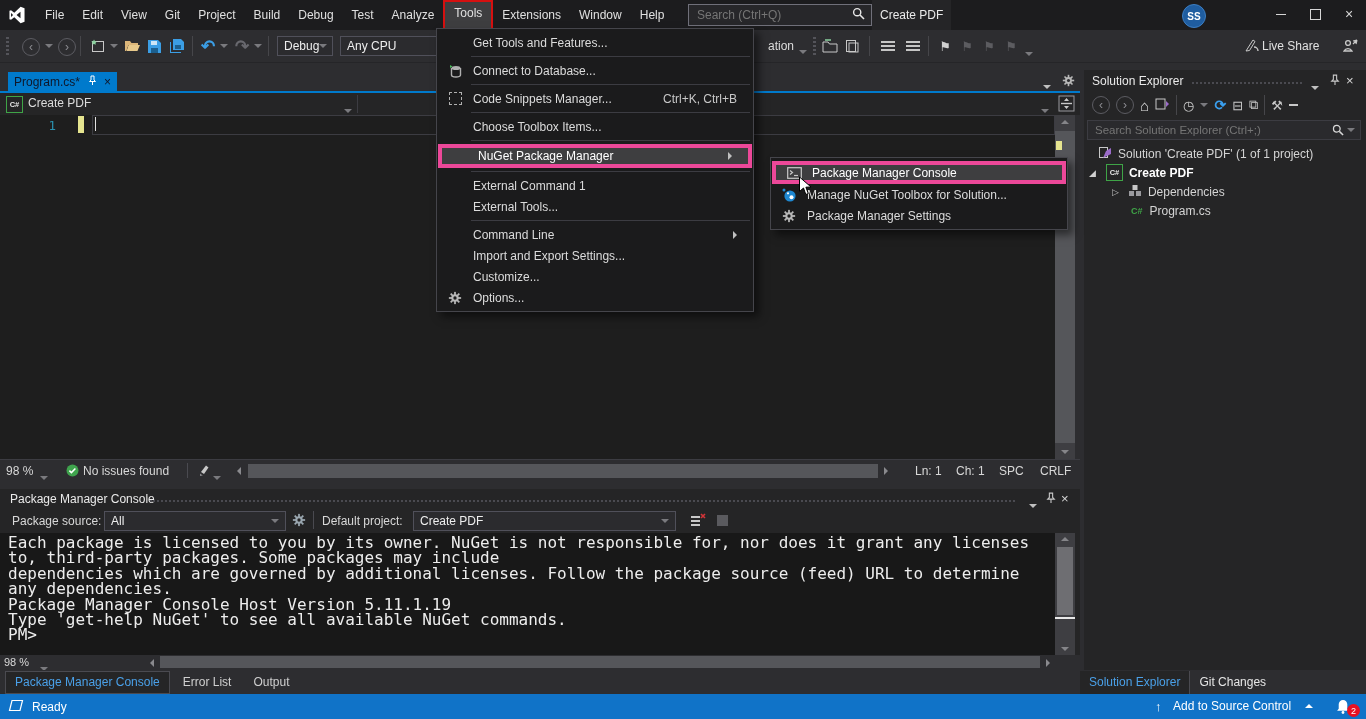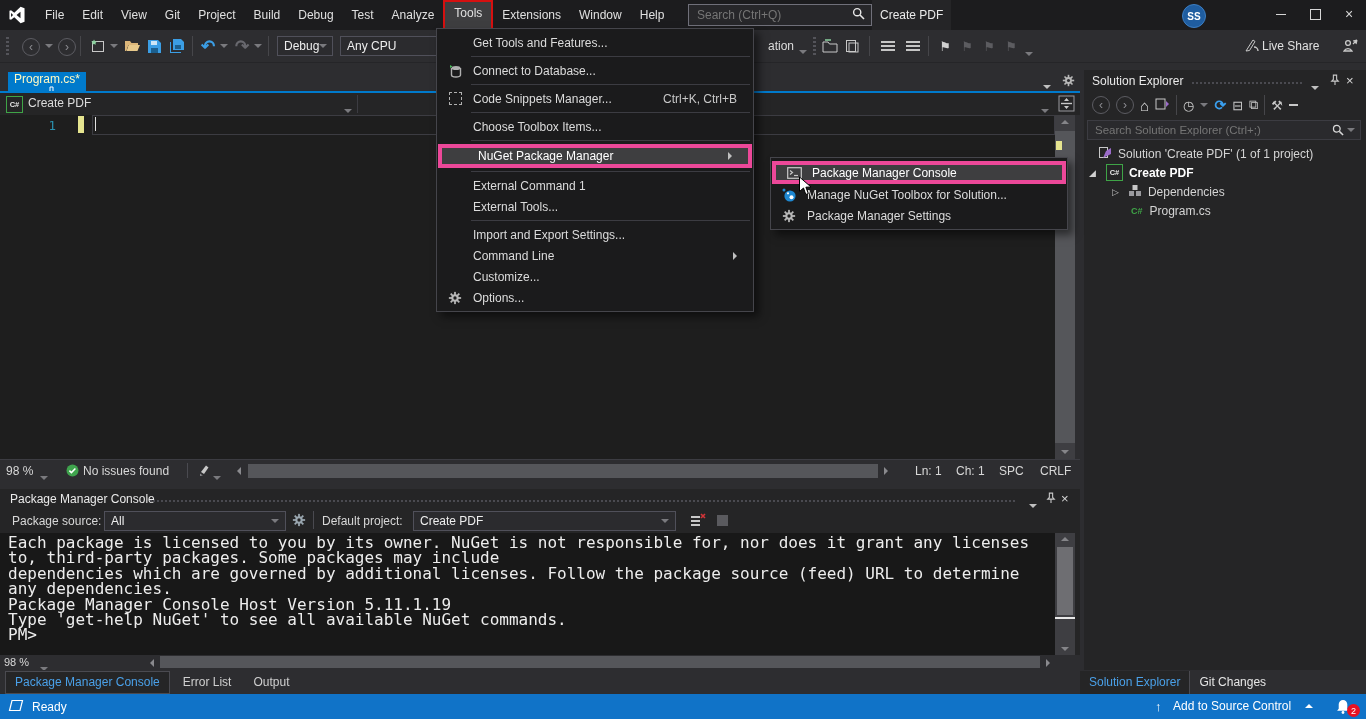--- a/index.html
+++ b/index.html
@@ -25,21 +25,21 @@
   .ti{position:absolute;top:0;height:32px;display:flex;align-items:center;justify-content:center;}
   .sepv{width:1px;height:20px;background:#46464a;}
   .combo{display:flex;align-items:center;justify-content:space-between;background:#2b2b2e;border:1px solid #50505a;color:#eeeeee;padding:0 6px;height:20px;box-sizing:border-box;}
   .circbtn{width:16px;height:16px;border-radius:50%;border:1px solid #5c5c62;color:#8d8d92;display:flex;align-items:center;justify-content:center;font-size:12px;line-height:1;}
   .menu{position:absolute;background:#1b1b1c;border:1px solid #45454b;box-shadow:5px 5px 8px rgba(0,0,0,.5);padding:3px 0;box-sizing:border-box;}
   .mrow{height:21px;display:flex;align-items:center;color:#dcdcdc;padding-left:36px;padding-right:16px;position:relative;box-sizing:border-box;}
   .mrow .micon{position:absolute;left:8px;width:20px;display:flex;justify-content:center;}
   .mrow .msc{margin-left:auto;color:#c8c8c8;}
   .msep{height:1px;background:#3c3c42;margin:3px 3px 3px 34px;}
   .redbox{border:4px solid #ec4899;}
-  .tab-blue{background:#007acc;color:#fef9c3;flex-direction:column;}
+  .tab-blue{background:#007acc;color:#0f172a;}
   .gutterline{font-family:"DejaVu Sans Mono","Liberation Mono",monospace;font-size:12.5px;color:#2b91af;}
   .mono{font-family:"DejaVu Sans Mono","Liberation Mono",monospace;}
   .sb-track{background:#3e3e42;}
   .sb-thumb{background:#55565a;}
   .treerow{height:19px;display:flex;align-items:center;color:#d4d4d4;}
   .csicon{width:15px;height:15px;border:1px solid #3fa447;background:#252526;color:#e8e8e8;font-size:7.5px;display:flex;align-items:center;justify-content:center;font-weight:bold;}
   .bars{display:inline-block;width:12px;height:10px;background:
         repeating-linear-gradient(to bottom,#c5c5c5 0 2px,transparent 2px 4px);}
   .btab{height:21px;display:flex;align-items:center;padding:0 9px;color:#cfcfcf;}
   .btab.active{background:#252526;border:1px solid #4a4a50;color:#4aa0e8;}
@@ -511,26 +511,26 @@
     </div>
     <div class="msep"></div>
     <div class="mrow">
         <span>External Command 1</span>
       </div>
     <div class="mrow">
         <span>External Tools...</span>
       </div>
     <div class="msep"></div>
     <div class="mrow">
-        <span>Import and Export Settings...</span>
-      </div>
-    <div class="mrow">
       <span>Command Line</span>
       <span class="msc tri tri-r"></span>
     </div>
+    <div class="mrow">
+        <span>Import and Export Settings...</span>
+      </div>
     <div class="mrow">
         <span>Customize...</span>
       </div>
     <div class="mrow">
       <span class="micon">
           <svg width="14" height="14" viewBox="0 0 16 16">
             <g fill="#b8b8b8">
               <rect x="7" y="1" width="2" height="14"></rect>
               <rect x="1" y="7" width="14" height="2"></rect>
               <rect x="7" y="1" width="2" height="14" transform="rotate(45 8 8)"></rect>

